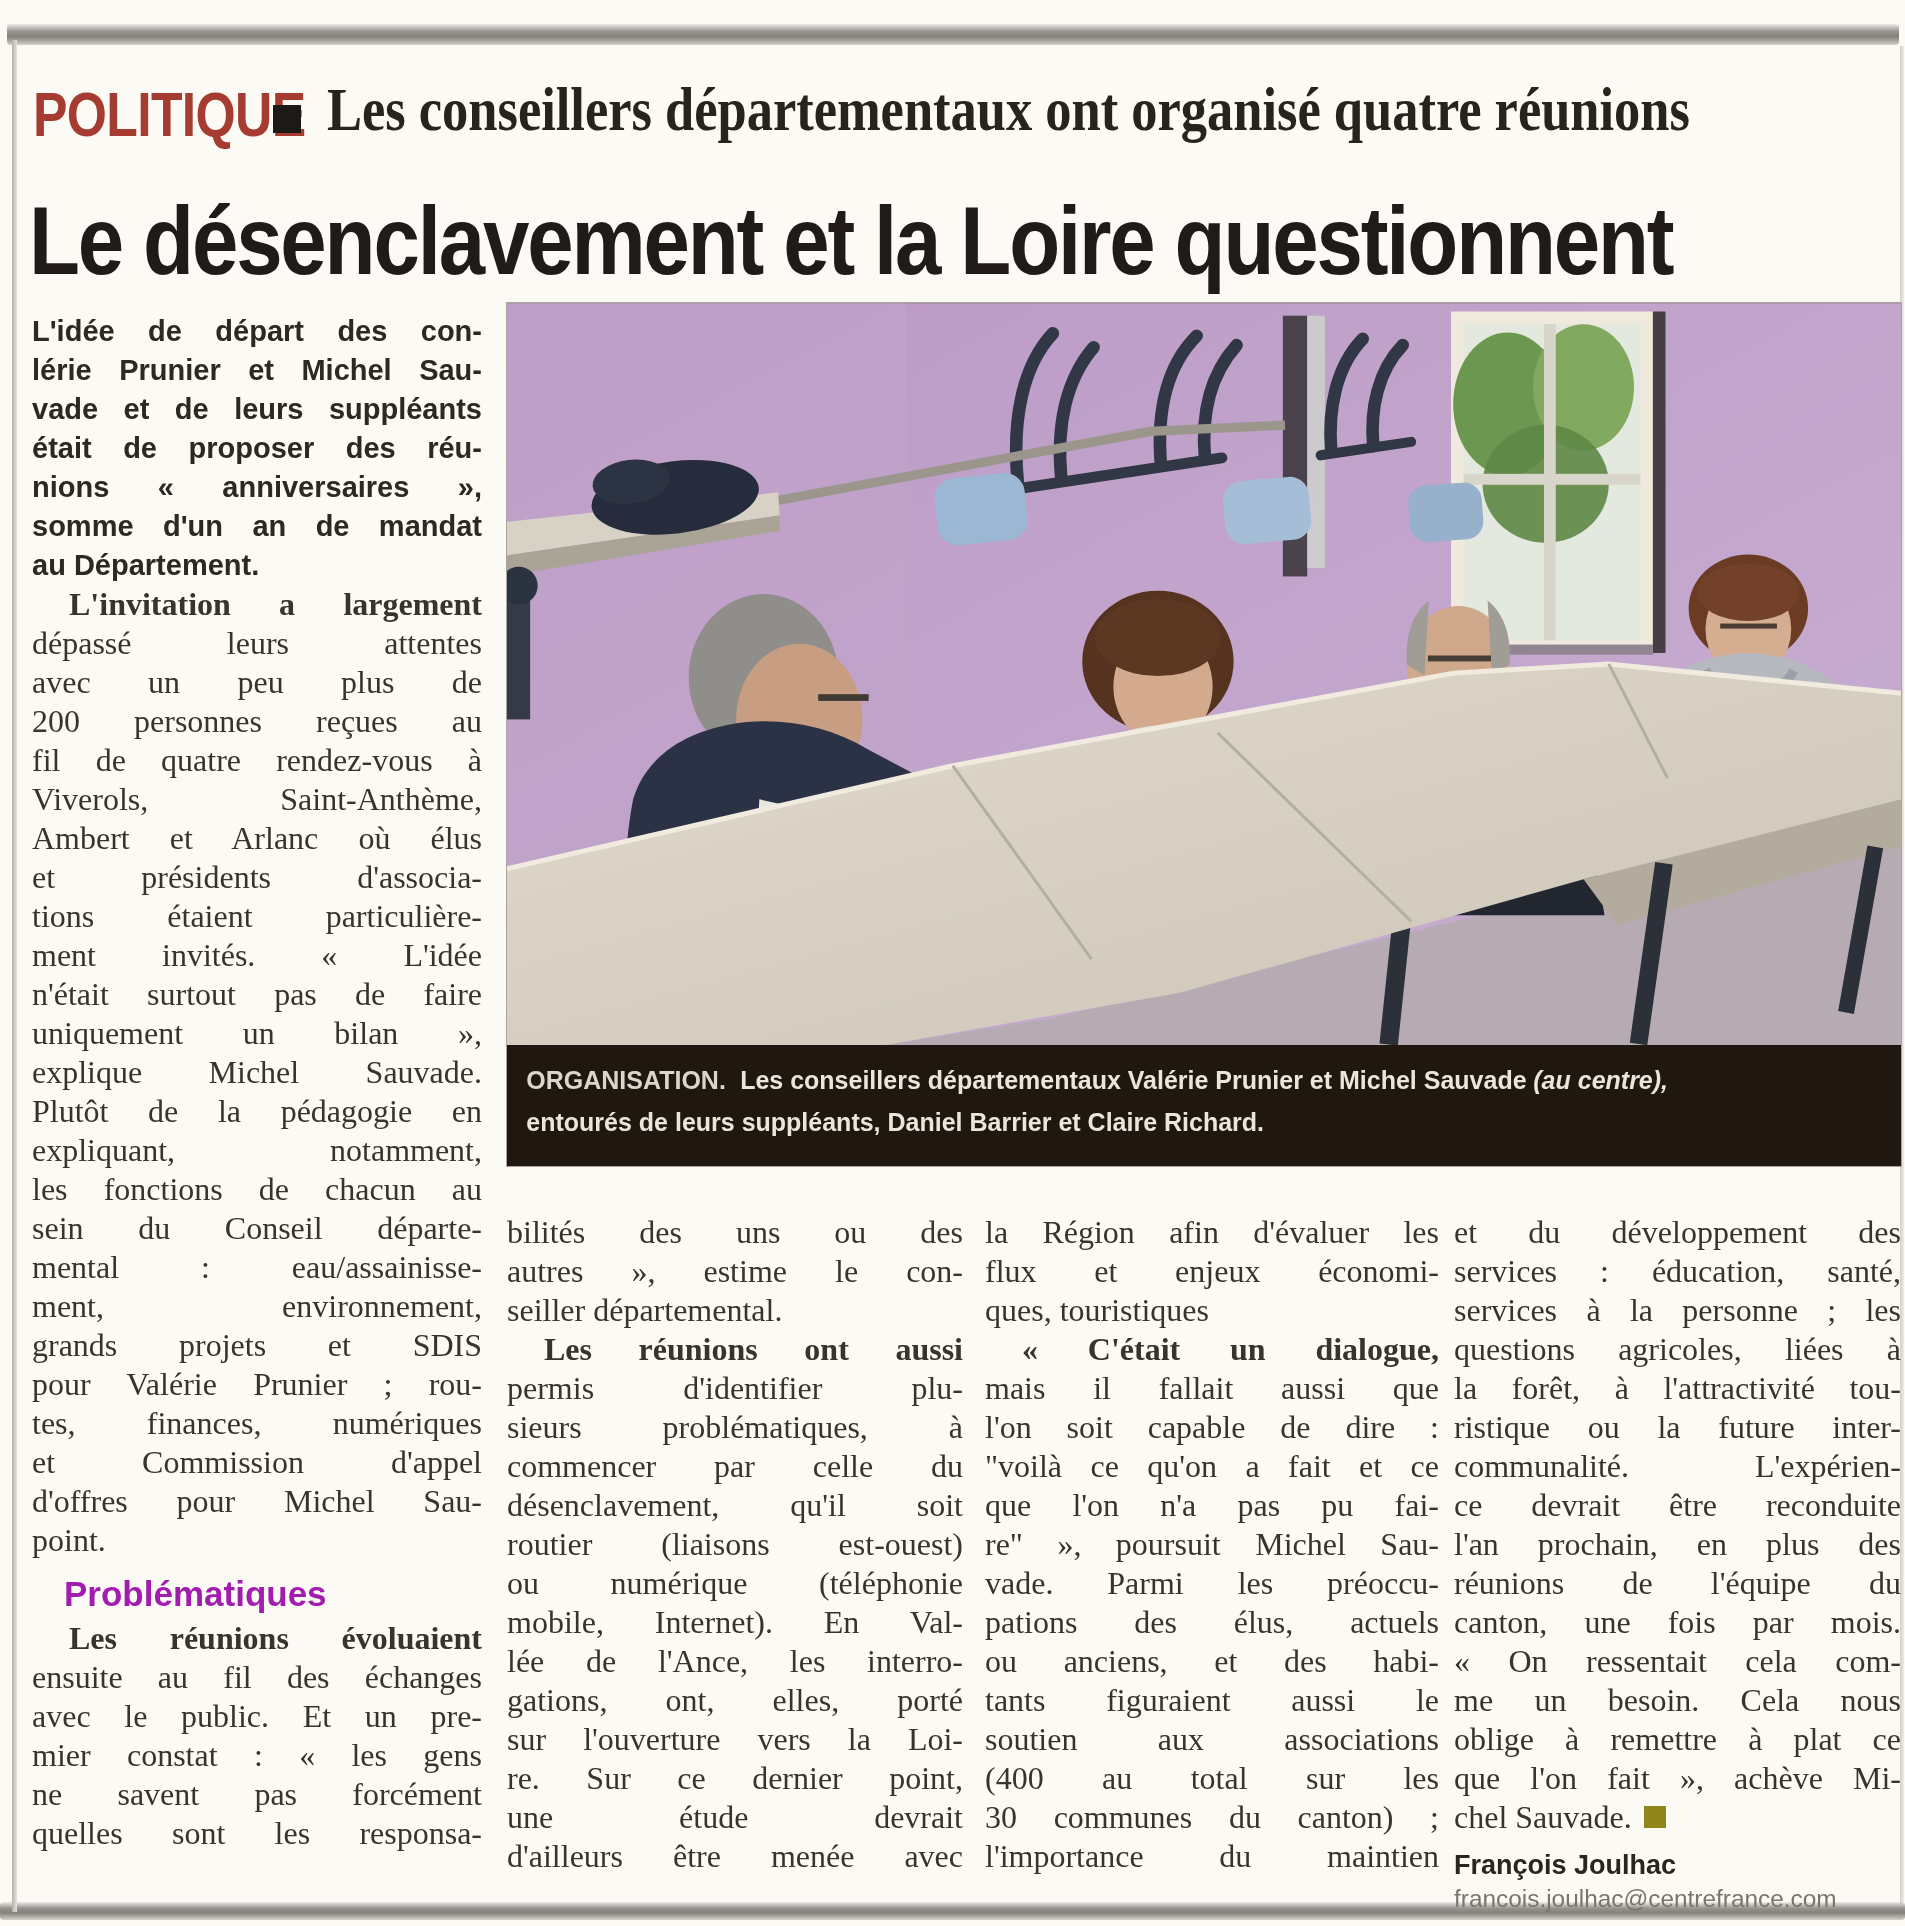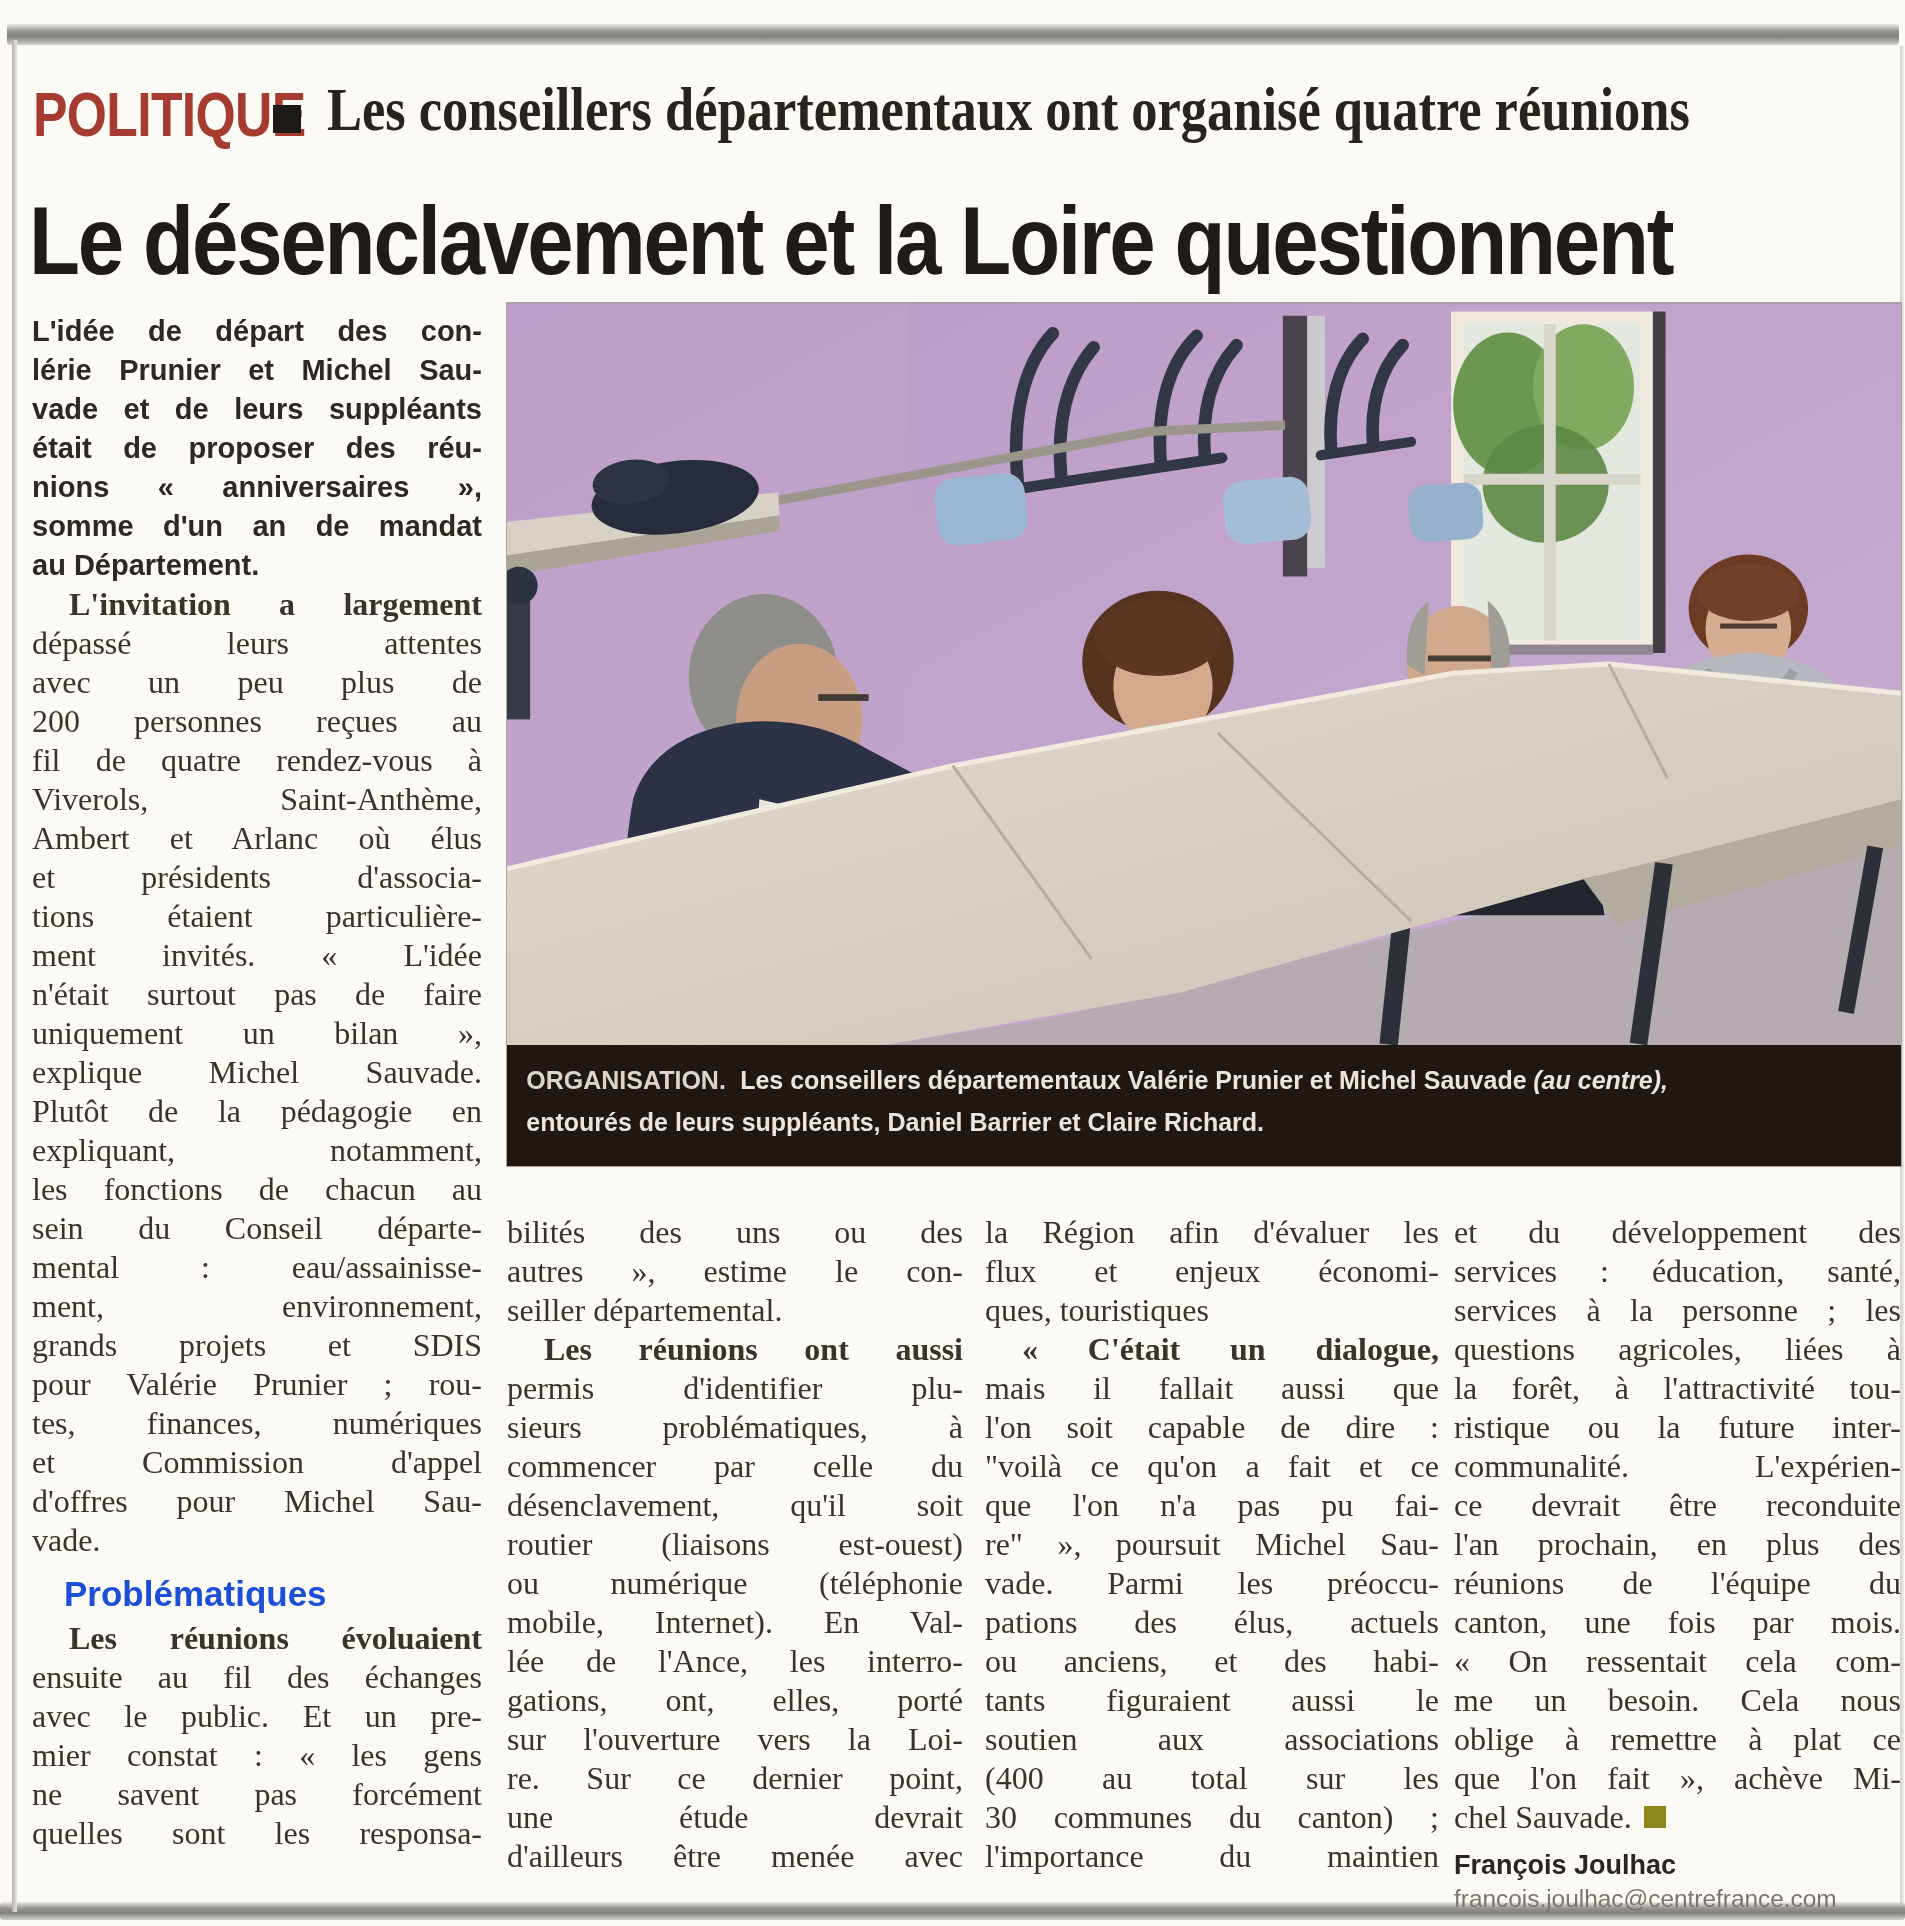--- a/index.html
+++ b/index.html
@@ -21,21 +21,21 @@
   
   .col{position:absolute;top:1213px;font-size:32px;line-height:39px;color:#39332b;}
   .col-1{left:32px;top:312px;width:450px;}
   .col-2{left:507px;width:456px;}
   .col-3{left:985px;width:454px;}
   .col-4{left:1454px;width:447px;}
   .ln{text-align:justify;text-align-last:justify;}
   .ln.pl{text-align-last:left;}
   .ln.ind{text-indent:37px;font-weight:bold;}
   .para.lead .ln{font-family:"Liberation Sans",sans-serif;font-weight:700;font-size:29px;color:#2d2822;}
-  .subhead{margin:15px 0 5.9px;padding-left:32px;font:700 35px/1.1 "Liberation Sans",sans-serif;color:#1d4ed8;}
+  .subhead{margin:15px 0 5.9px;padding-left:32px;font:700 35px/1.1 "Liberation Sans",sans-serif;color:#a21caf;}
   .sq{display:inline-block;width:22px;height:22px;background:#8f861c;margin-left:11.8px;}
   .byline{margin-top:11px;}
   .byline-author{font:700 27px/35px "Liberation Sans",sans-serif;color:#2a251f;}
   .byline-email{font:400 24.4px/32px "Liberation Sans",sans-serif;color:#7a756c;}
   
   .photo{position:absolute;left:507px;top:303px;width:1394px;height:863px;background:#211711;
         outline:0.4px solid #a9a49c;}
   .photo svg{display:block;}
   .photo-caption{position:absolute;left:0;top:742px;width:1394px;height:88px;background:#211711;
         box-sizing:border-box;padding:14.3px 17px 0 19.3px;
@@ -209,21 +209,21 @@
         <div class="ln">expliquant, notamment,</div>
         <div class="ln">les fonctions de chacun au</div>
         <div class="ln">sein du Conseil départe-</div>
         <div class="ln">mental : eau/assainisse-</div>
         <div class="ln">ment, environnement,</div>
         <div class="ln">grands projets et SDIS</div>
         <div class="ln">pour Valérie Prunier ; rou-</div>
         <div class="ln">tes, finances, numériques</div>
         <div class="ln">et Commission d'appel</div>
         <div class="ln">d'offres pour Michel Sau-</div>
-        <div class="ln pl">vade.</div>
+        <div class="ln pl">point.</div>
       </div>
       <div class="subhead">Problématiques</div>
       <div class="para">
         <div class="ln ind">Les réunions évoluaient</div>
         <div class="ln">ensuite au fil des échanges</div>
         <div class="ln">avec le public. Et un pre-</div>
         <div class="ln">mier constat : « les gens</div>
         <div class="ln">ne savent pas forcément</div>
         <div class="ln">quelles sont les responsa-</div>
       </div>

